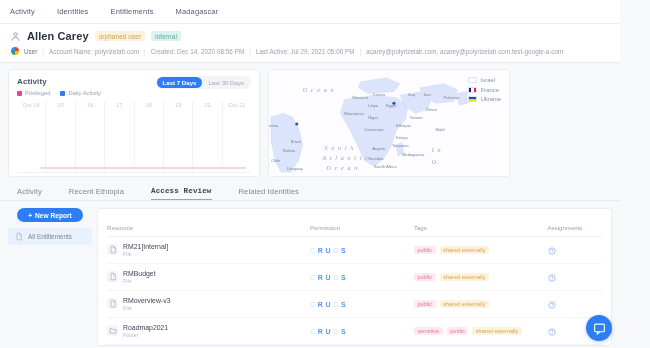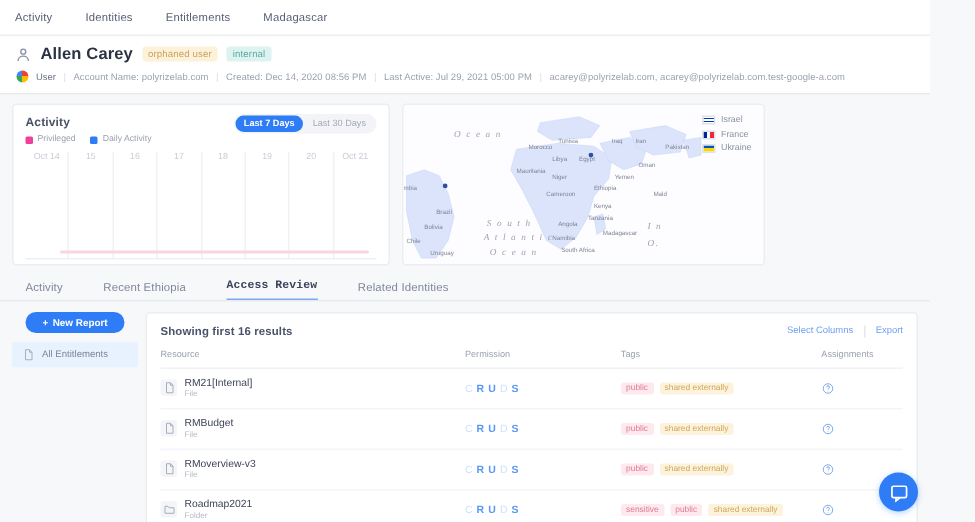--- a/index.html
+++ b/index.html
@@ -316,28 +316,20 @@
       <div class="rail-item">
         <svg class="file-ic" viewBox="0 0 24 24" fill="none" stroke="currentColor" stroke-width="2">
           <path d="M6 2h8l5 5v15H6z"></path>
             <path d="M14 2v5h5"></path>
         </svg>
         <span class="rail-lbl">All Entitlements</span>
       </div>
     </div>
 
     <div class="table-wrap">
-      <div class="tbl-top">
-        <div class="results-txt">Showing first 16 results</div>
-        <div class="tbl-links">
-          <span class="tbl-link">Select Columns</span>
-          <span class="link-sep"></span>
-          <span class="tbl-link">Export</span>
-        </div>
-      </div>
 
       <table>
         <thead>
           <tr>
             <th class="col-res">Resource</th>
             <th class="col-perm">Permission</th>
             <th class="col-tags">Tags</th>
             <th class="col-asg">Assignments</th>
           </tr>
         </thead>

